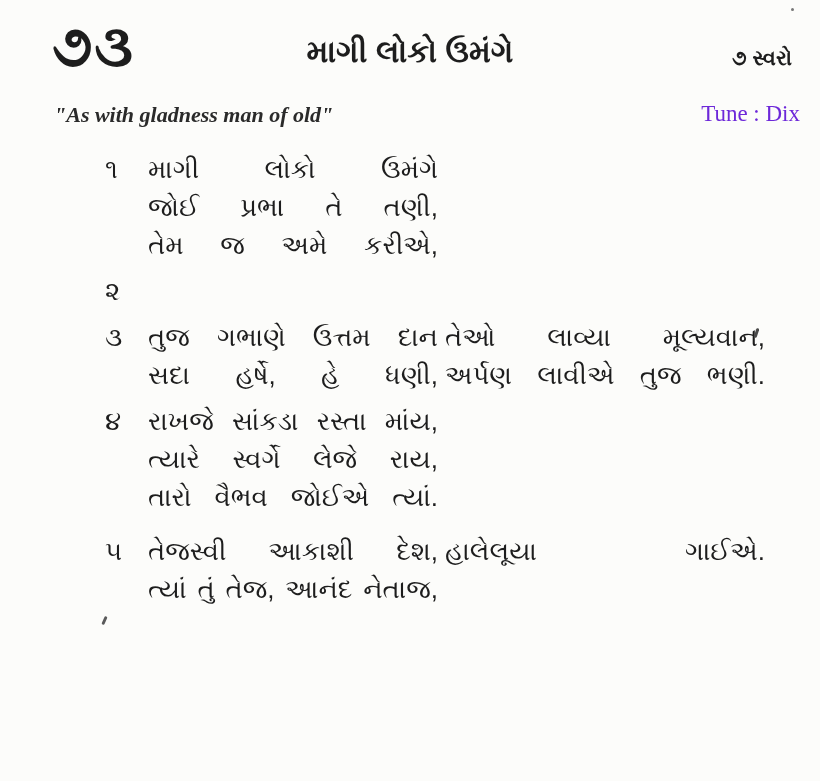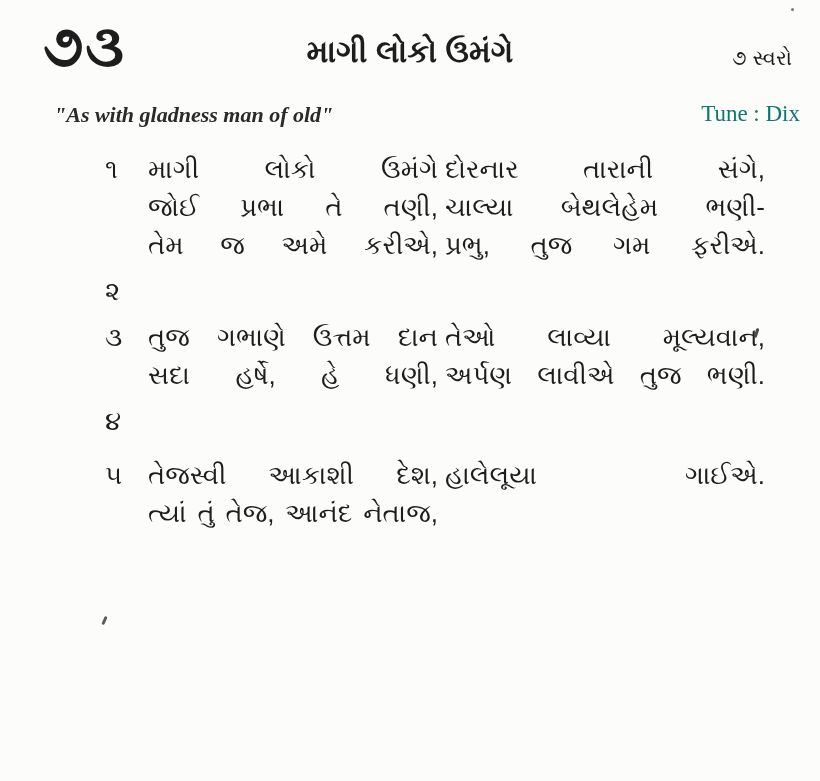--- a/index.html
+++ b/index.html
@@ -13,54 +13,54 @@
     height: 781px;
     margin: 0 auto;
     background: #fcfcfa;
     color: #1d1d1d;
     overflow: hidden;
   }
 
   
   .hymn-number {
     position: absolute;
-    left: 43px; top: 14px;
+    left: 52px; top: 14px;
     font-size: 58px;
     line-height: 1.1;
     font-weight: 700;
     letter-spacing: 2px;
   }
   .hymn-title {
     position: absolute;
     left: 0; right: 0; top: 34px;
     text-align: center;
     font-size: 31px;
     font-weight: 700;
   }
   .hymn-meter {
     position: absolute;
     right: 28px; top: 46px;
     font-size: 21px;
-    font-weight: 400;
+    font-weight: 700;
   }
   .english-title {
     position: absolute;
     left: 54px; top: 102px;
     font-family: "Liberation Serif", "DejaVu Serif", serif;
     font-style: italic;
     font-weight: 600;
     font-size: 22px;
     color: #2a2a2a;
   }
   .tune-label {
     position: absolute;
     right: 20px; top: 101px;
     font-family: "Liberation Serif", "DejaVu Serif", serif;
     font-size: 23px;
-    color: #0f766e;
+    color: #6d28d9;
   }
 
   
   .verses {
     position: absolute;
     left: 105px; top: 150px;
     width: 660px;
   }
   .verse {
     display: grid;
@@ -120,42 +120,42 @@
   <div class="tune-label">Tune : Dix</div>
 
   <main class="verses">
       <div class="verse">
         <div class="vnum">૧</div>
         <div class="vcol">
           <div class="vline">માગી લોકો ઉમંગે</div>
           <div class="vline">જોઈ પ્રભા તે તણી,</div>
           <div class="vline">તેમ જ અમે કરીએ,</div>
         </div>
-        <div class="vcol">
-          <div class="vline">દોરનાર તારાની સંગે,</div>
-          <div class="vline">ચાલ્યા બેથલેહેમ ભણી-</div>
-          <div class="vline">પ્રભુ, તુજ ગમ ફરીએ.</div>
-        </div>
       </div>
       <div class="verse">
         <div class="vnum">૨</div>
       </div>
       <div class="verse">
         <div class="vnum">૩</div>
         <div class="vcol">
           <div class="vline">તુજ ગભાણે ઉત્તમ દાન</div>
           <div class="vline">સદા હર્ષે, હે ધણી,</div>
         </div>
         <div class="vcol">
           <div class="vline">તેઓ લાવ્યા મૂલ્યવાન,</div>
           <div class="vline">અર્પણ લાવીએ તુજ ભણી.</div>
         </div>
       </div>
       <div class="verse">
         <div class="vnum">૪</div>
+        <div class="vcol">
+          <div class="vline">રાખજે સાંકડા રસ્તા માંય,</div>
+          <div class="vline">ત્યારે સ્વર્ગે લેજે રાય,</div>
+          <div class="vline">તારો વૈભવ જોઈએ ત્યાં.</div>
+        </div>
       </div>
       <div class="verse">
         <div class="vnum">૫</div>
         <div class="vcol">
           <div class="vline">તેજસ્વી આકાશી દેશ,</div>
           <div class="vline">ત્યાં તું તેજ, આનંદ નેતાજ,</div>
         </div>
         <div class="vcol">
           <div class="vline">હાલેલૂયા ગાઈએ.</div>
         </div>

